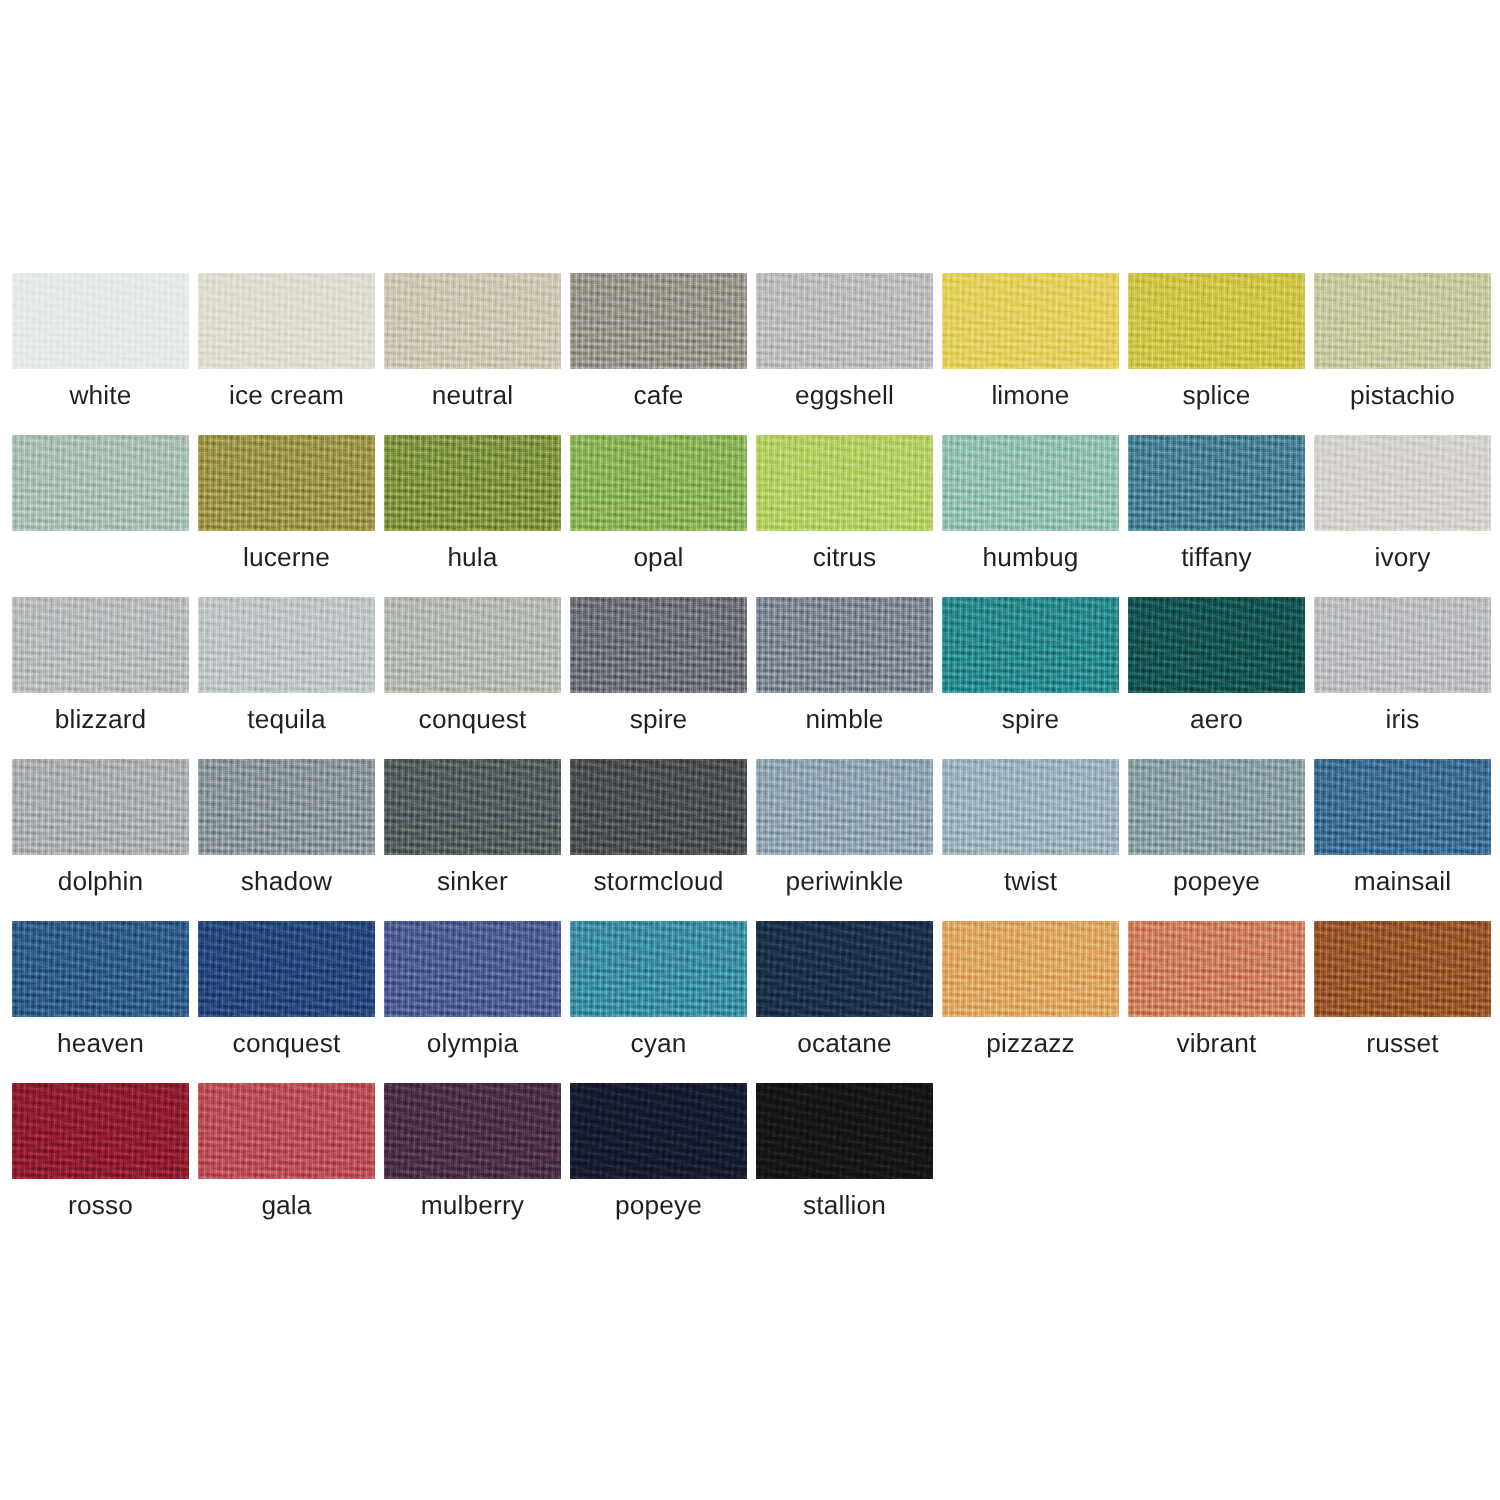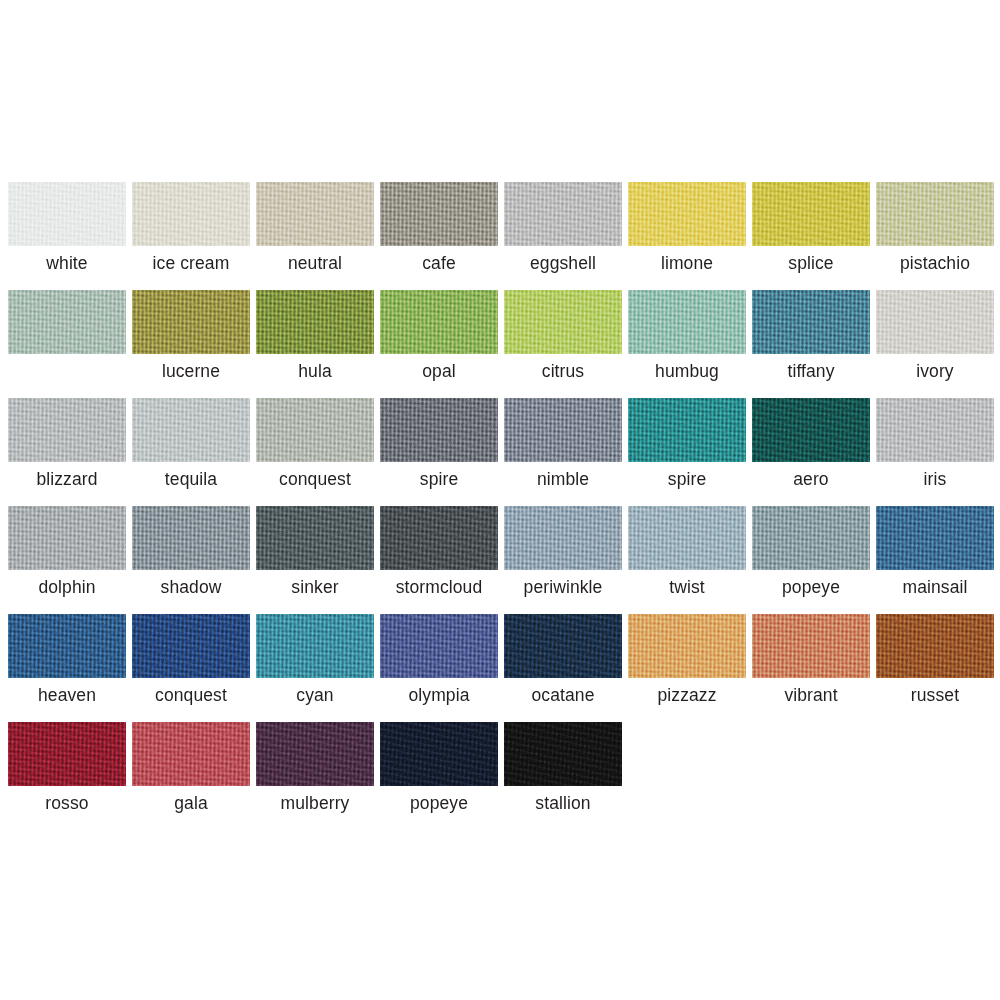--- a/index.html
+++ b/index.html
@@ -265,28 +265,28 @@
       </div>
       <div class="swatch-cell">
         <div class="swatch-chip" style="background-color: rgb(47, 92, 136);"></div>
         <div class="swatch-label">heaven</div>
       </div>
       <div class="swatch-cell">
         <div class="swatch-chip" style="background-color: rgb(39, 71, 124);"></div>
         <div class="swatch-label">conquest</div>
       </div>
       <div class="swatch-cell">
+        <div class="swatch-chip" style="background-color: rgb(78, 91, 146);"></div>
+        <div class="swatch-label">olympia</div>
+      </div>
+      <div class="swatch-cell">
         <div class="swatch-chip" style="background-color: rgb(61, 142, 160);"></div>
         <div class="swatch-label">cyan</div>
       </div>
       <div class="swatch-cell">
-        <div class="swatch-chip" style="background-color: rgb(78, 91, 146);"></div>
-        <div class="swatch-label">olympia</div>
-      </div>
-      <div class="swatch-cell">
         <div class="swatch-chip" style="background-color: rgb(27, 48, 72);"></div>
         <div class="swatch-label">ocatane</div>
       </div>
       <div class="swatch-cell">
         <div class="swatch-chip" style="background-color: rgb(221, 167, 99);"></div>
         <div class="swatch-label">pizzazz</div>
       </div>
       <div class="swatch-cell">
         <div class="swatch-chip" style="background-color: rgb(205, 127, 94);"></div>
         <div class="swatch-label">vibrant</div>

